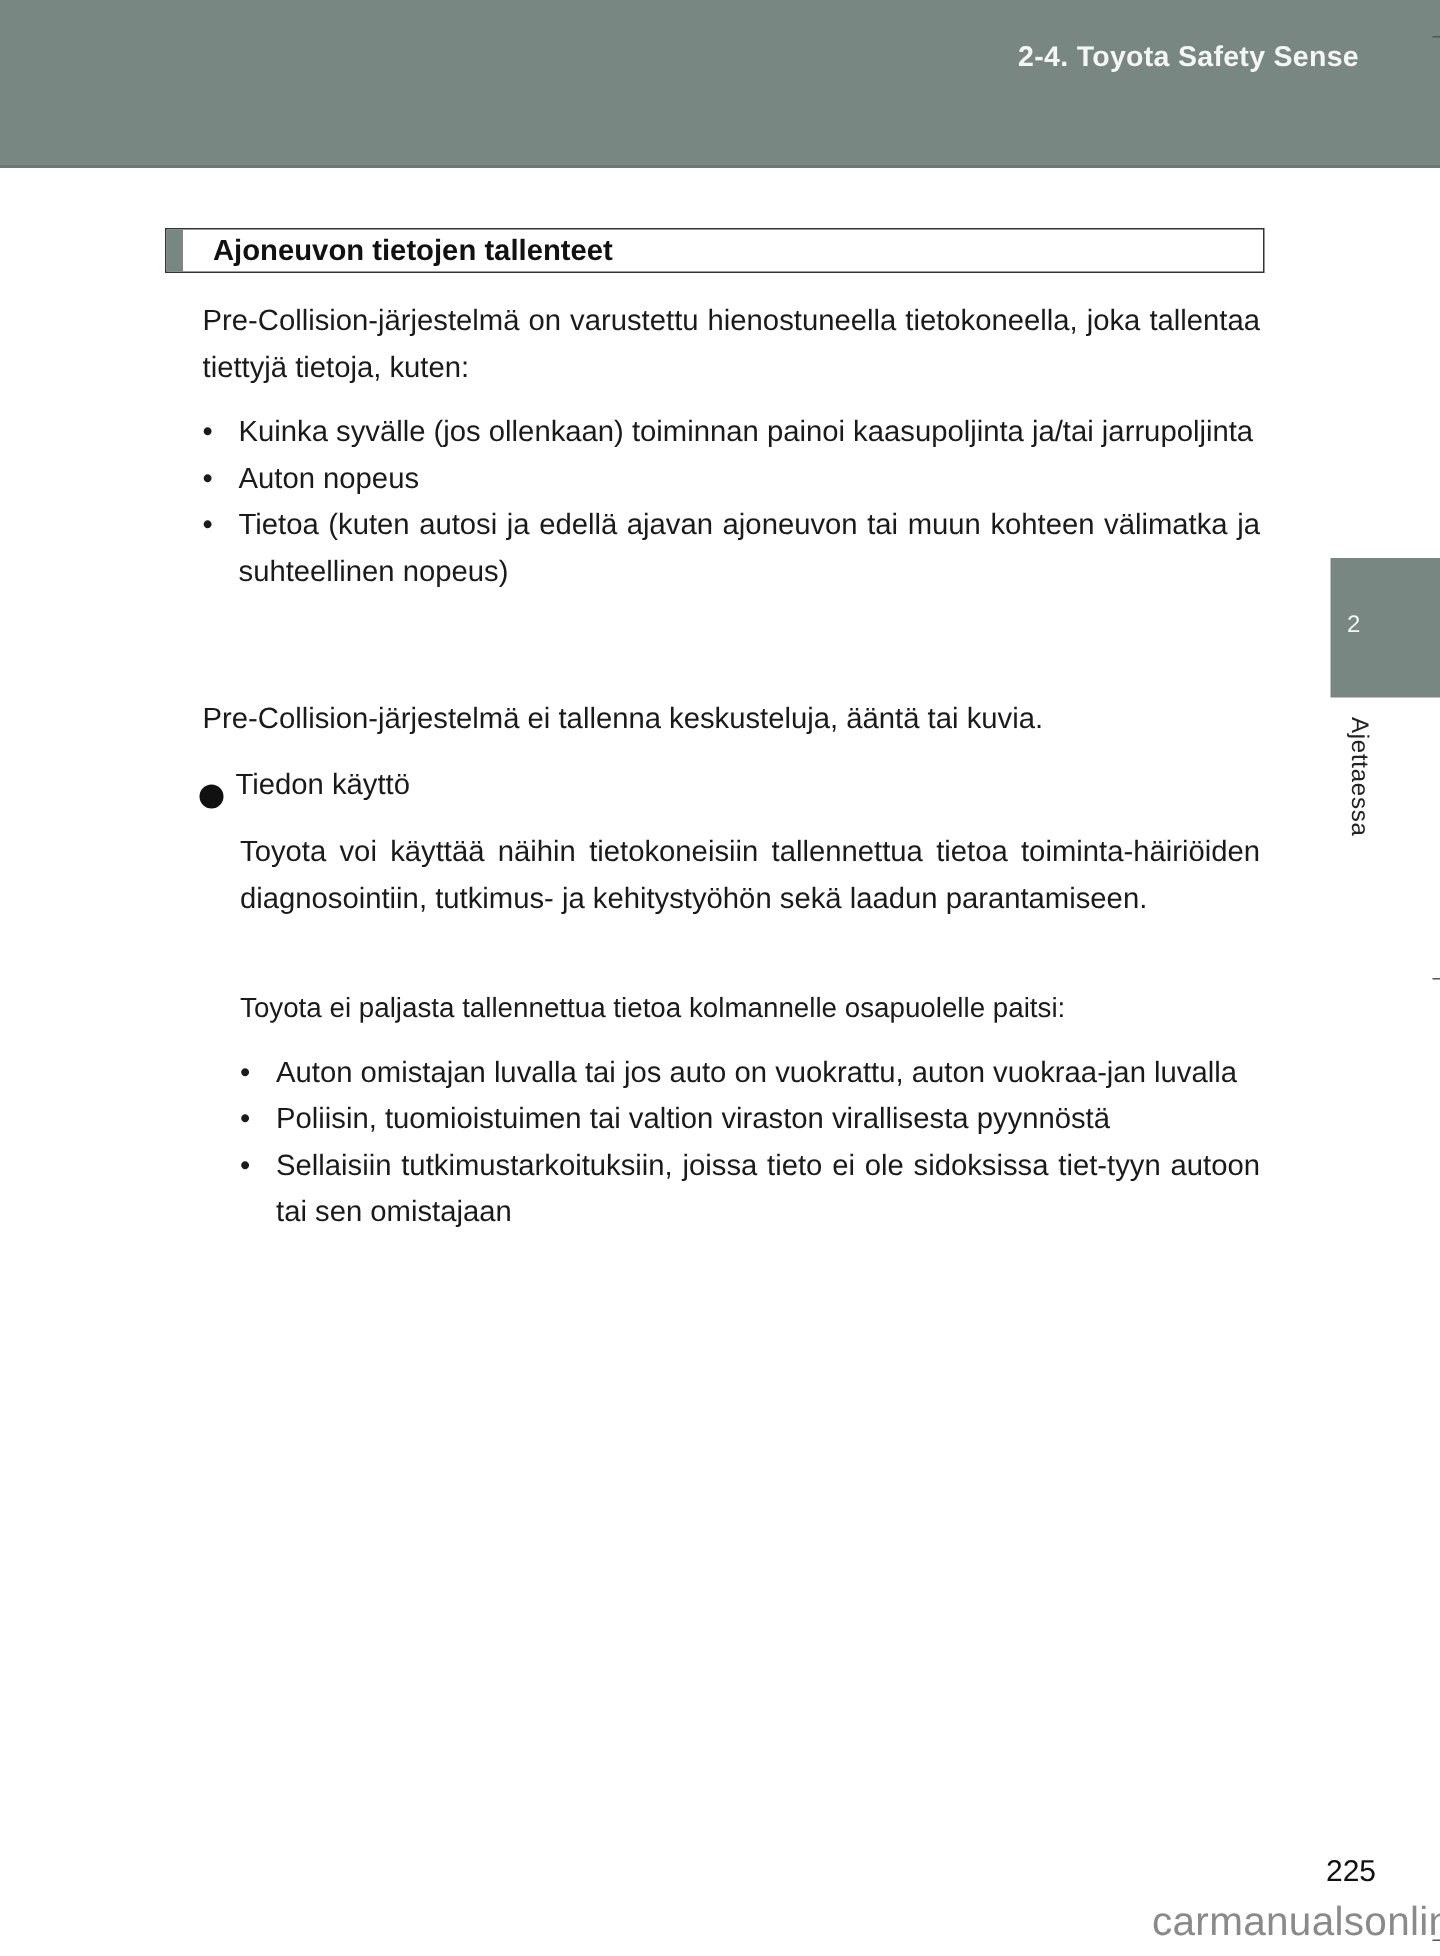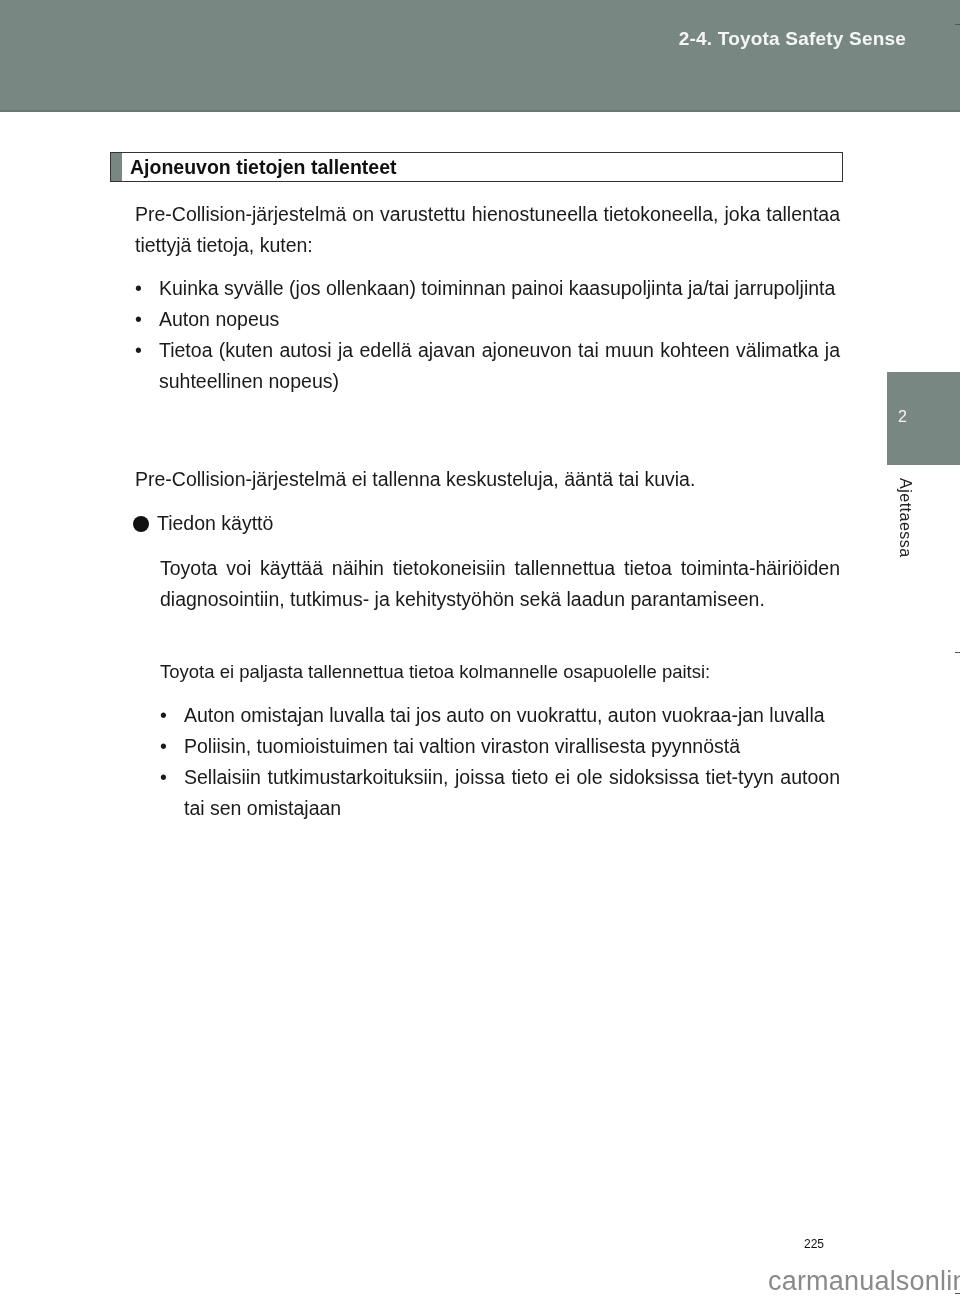--- a/index.html
+++ b/index.html
@@ -25,29 +25,29 @@
   .side-label {
     position: absolute; left: 896px; top: 478px; color: #222;
     font-size: 16px; writing-mode: vertical-rl; letter-spacing: 0.5px;
   }
   .tick { position: absolute; width: 5px; height: 1px; background: #555; }
   .section-heading {
     position: absolute; left: 110px; top: 152px; width: 733px; height: 30px;
     border: 1.5px solid #333; box-sizing: border-box; display: flex; align-items: center;
   }
   .section-heading .bar { width: 11px; height: 100%; background: #798782; }
-  .section-heading .txt { font-weight: bold; font-size: 19.5px; margin-left: 8px; color: #111; }
+  .section-heading .txt { font-weight: bold; font-size: 19.5px; margin-left: 20px; color: #111; }
   p { margin: 0; }
   .para { position: absolute; left: 135px; width: 705px; font-size: 19.5px; line-height: 31px; text-align: justify; text-align-last: left; }
   ul.blist { list-style: none; margin: 0; padding: 0; position: absolute; font-size: 19.5px; line-height: 31px; }
   ul.blist li { position: relative; padding-left: 24px; text-align: justify; text-align-last: left; }
   ul.blist li::before { content: "•"; position: absolute; left: 0; top: 0; }
-  .subhead { position: absolute; left: 133px; top: 508px; font-size: 19.5px; line-height: 31px; display: flex; align-items: center; }
+  .subhead { position: absolute; left: 133px; top: 508px; font-size: 19.5px; line-height: 31px; display: flex; align-items: flex-end; }
   .subhead .dot { width: 16px; height: 16px; border-radius: 50%; background: #111; margin-right: 8px; }
-  .page-number { position: absolute; left: 804px; top: 1237px; font-size: 12px; color: #111; }
+  .page-number { position: absolute; left: 884px; top: 1237px; font-size: 20px; color: #111; }
   .watermark { position: absolute; left: 768px; top: 1266px; font-size: 27px; color: #8a8a8a; letter-spacing: 0.2px; }
 </style>
 </head>
 <body>
 
 <div class="header">
   <div class="header-title">2-4. Toyota Safety Sense</div>
 </div>
 <div class="tick" style="left:955px;top:24px;"></div>
 

